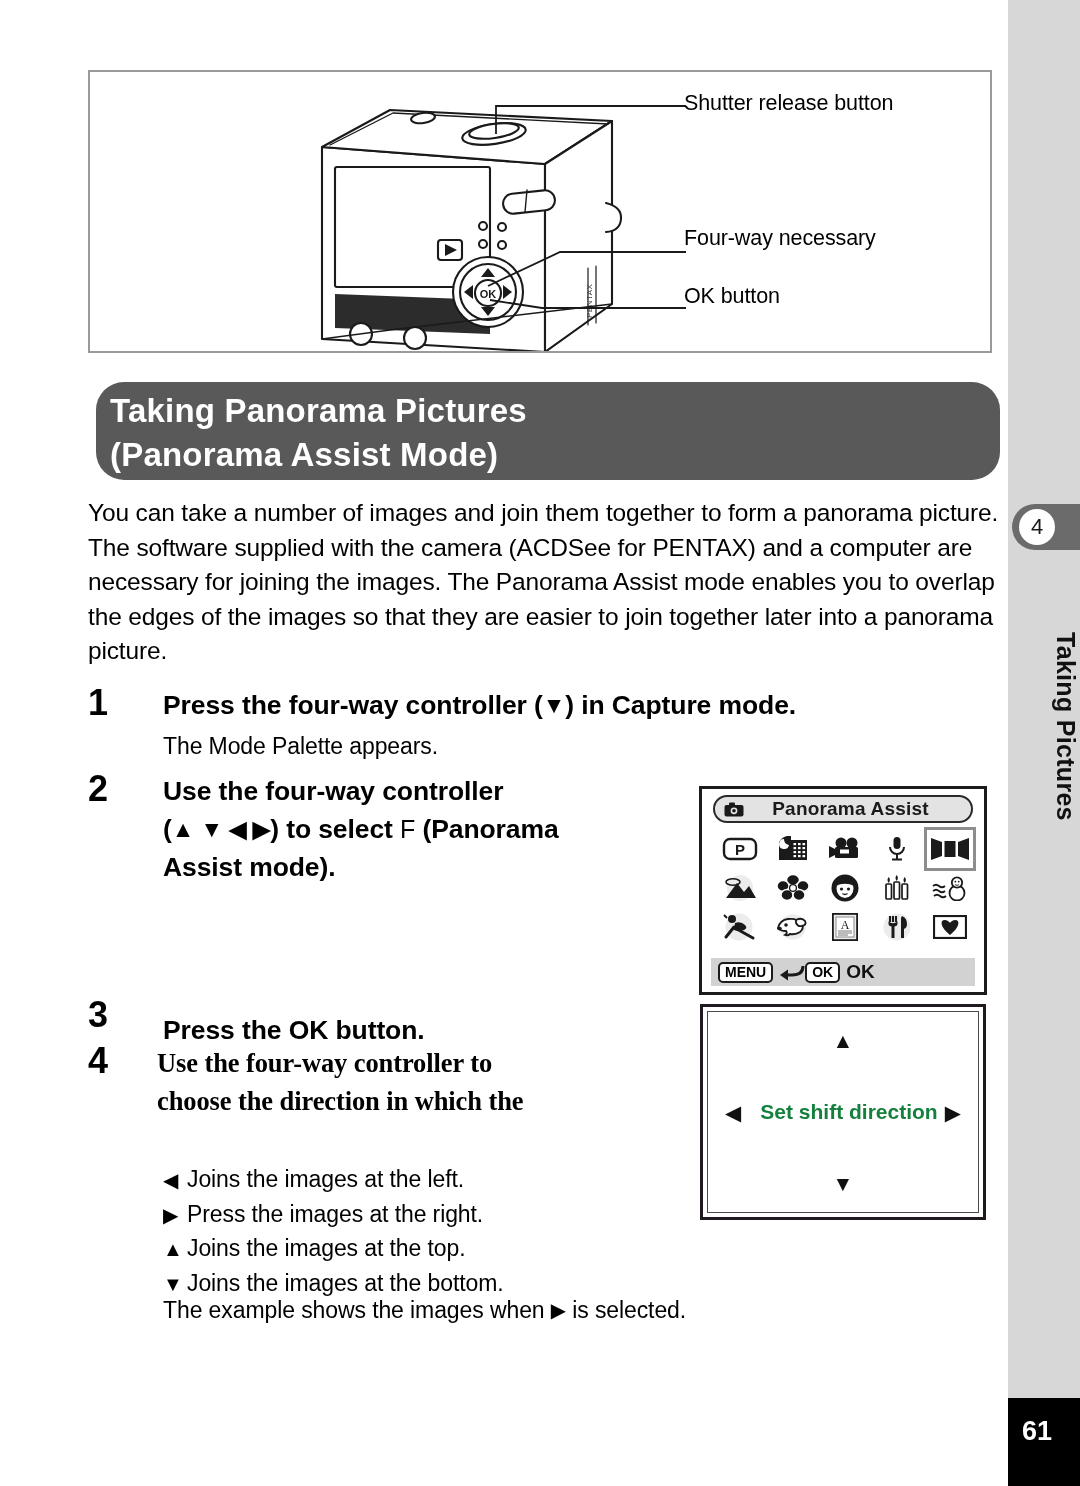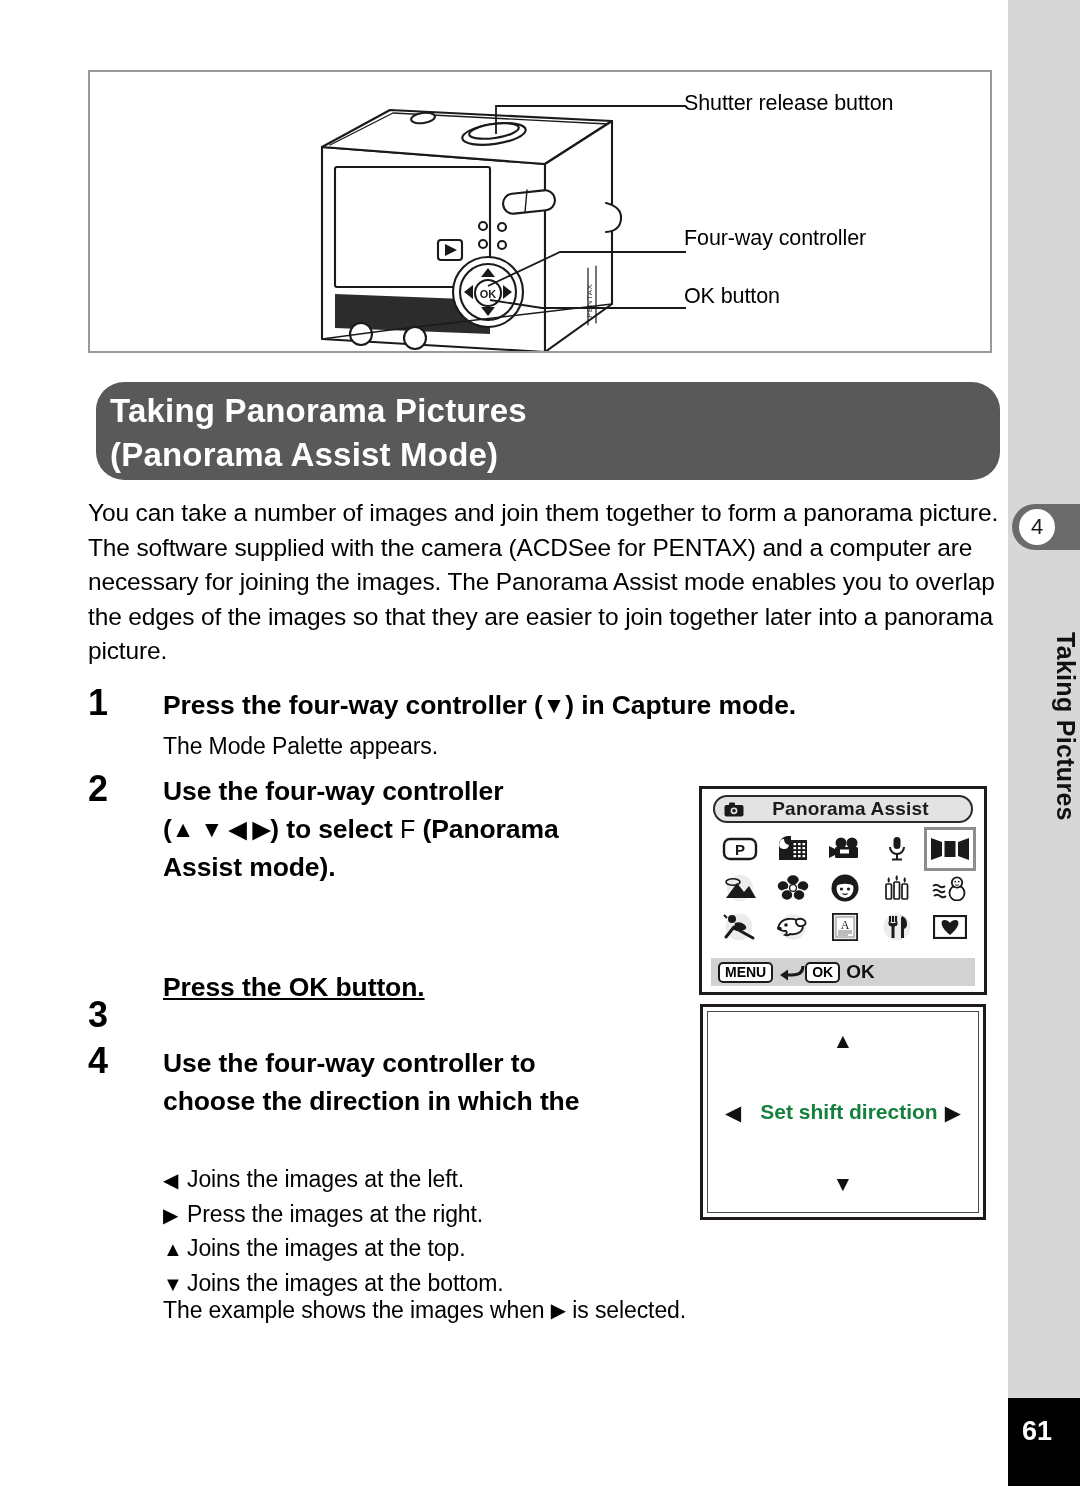--- a/index.html
+++ b/index.html
@@ -162,24 +162,24 @@
   .mode-letter { font-weight: normal; font-size: 25px; }
 
   #step1-num   { left: 88px;  top: 684px; }
   #step1-head  { left: 163px; top: 686px; width: 840px; }
   #step1-sub   { left: 163px; top: 730px; }
 
   #step2-num   { left: 88px;  top: 770px; }
   #step2-head  { left: 163px; top: 772px; width: 520px; }
 
   #step3-num   { left: 88px;  top: 996px; }
-  #step3-head  { left: 163px; top: 968px; text-decoration: underline; }
+  #step3-head  { left: 163px; top: 1011px; }
 
   #step4-num   { left: 88px;  top: 1042px; }
-  #step4-head  { left: 163px; top: 1044px; width: 520px; }
+  #step4-head  { left: 157px; top: 1044px; width: 520px; font-family: Liberation Serif, serif; }
 
   #direction-list {
     position: absolute;
     left: 163px;
     top: 1163px;
     font-size: 23px;
     line-height: 33.5px;
     letter-spacing: -0.1px;
   }
   #direction-list .row { white-space: nowrap; }
@@ -393,21 +393,21 @@
     </g>
 
     <g stroke="#1a1a1a" stroke-width="1.8" fill="none">
       <path d="M406 62 L406 34 L596 34"></path>
       <path d="M398 214 L470 180 L596 180"></path>
       <path d="M400 228 L452 236 L596 236"></path>
     </g>
   </svg>
 </div>
 <div class="callout-label" id="label-shutter">Shutter release button</div>
-<div class="callout-label" id="label-fourway">Four-way controller</div>
+<div class="callout-label" id="label-fourway">Four-way necessary</div>
 <div class="callout-label" id="label-okbutton">OK button</div>
 
 <div id="title-banner">
   <div class="banner-line">Taking Panorama Pictures</div>
   <div class="banner-line">(Panorama Assist Mode)</div>
 </div>
 
 <div id="intro-paragraph">You can take a number of images and join them together to form a panorama picture. The software supplied with the camera (ACDSee for PENTAX) and a computer are necessary for joining the images. The Panorama Assist mode enables you to overlap the edges of the images so that they are easier to join together later into a panorama picture.</div>
 
 <div class="step-num" id="step1-num">1</div>

